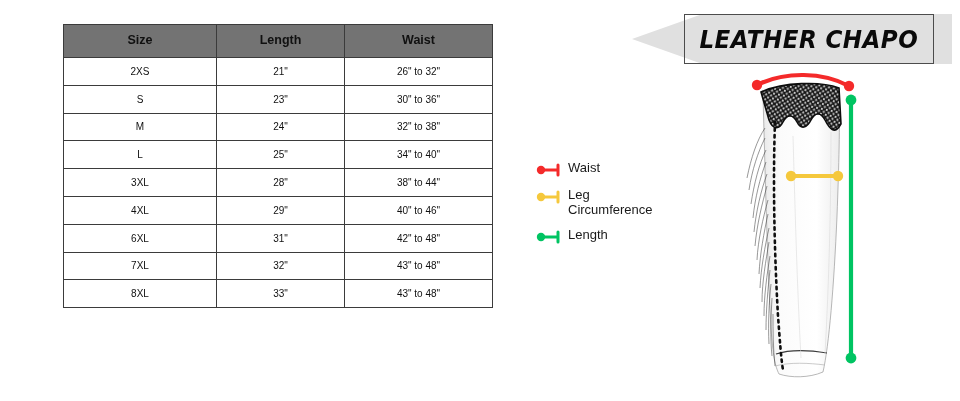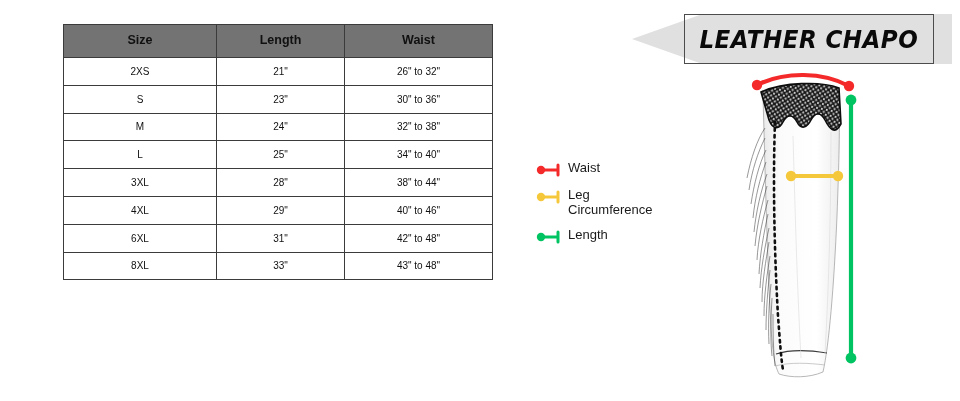--- a/index.html
+++ b/index.html
@@ -172,20 +172,25 @@
         </tr>
         <tr>
           <td>4XL</td>
           <td>29"</td>
           <td>40" to 46"</td>
         </tr>
         <tr>
           <td>6XL</td>
           <td>31"</td>
           <td>42" to 48"</td>
+        </tr>
+        <tr>
+          <td>7XL</td>
+          <td>32"</td>
+          <td>43" to 48"</td>
         </tr>
         <tr>
           <td>8XL</td>
           <td>33"</td>
           <td>43" to 48"</td>
         </tr>
       </tbody>
   </table>
 </div>
 

